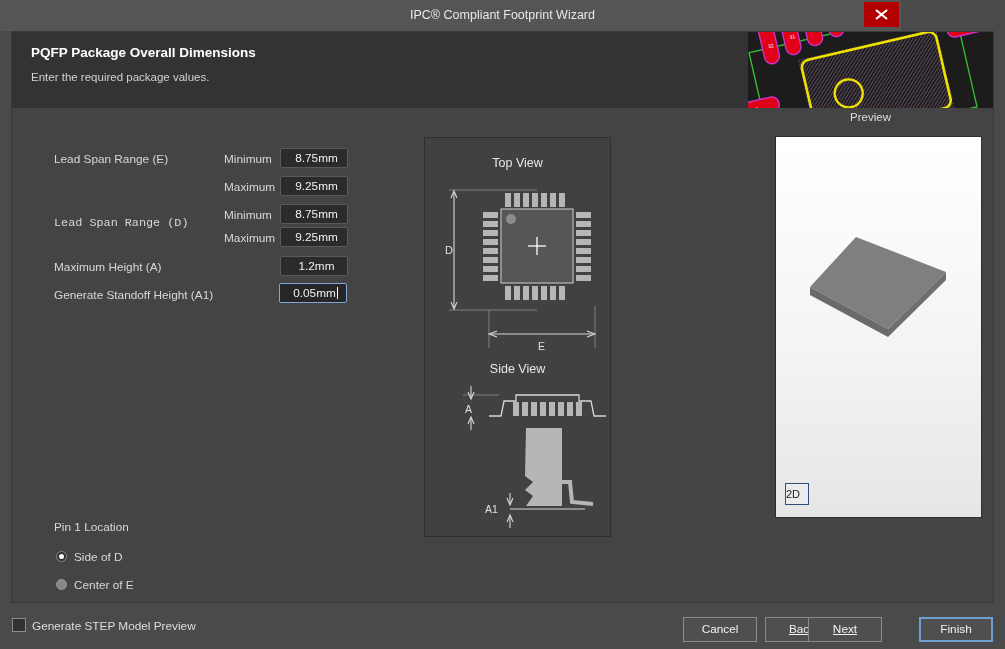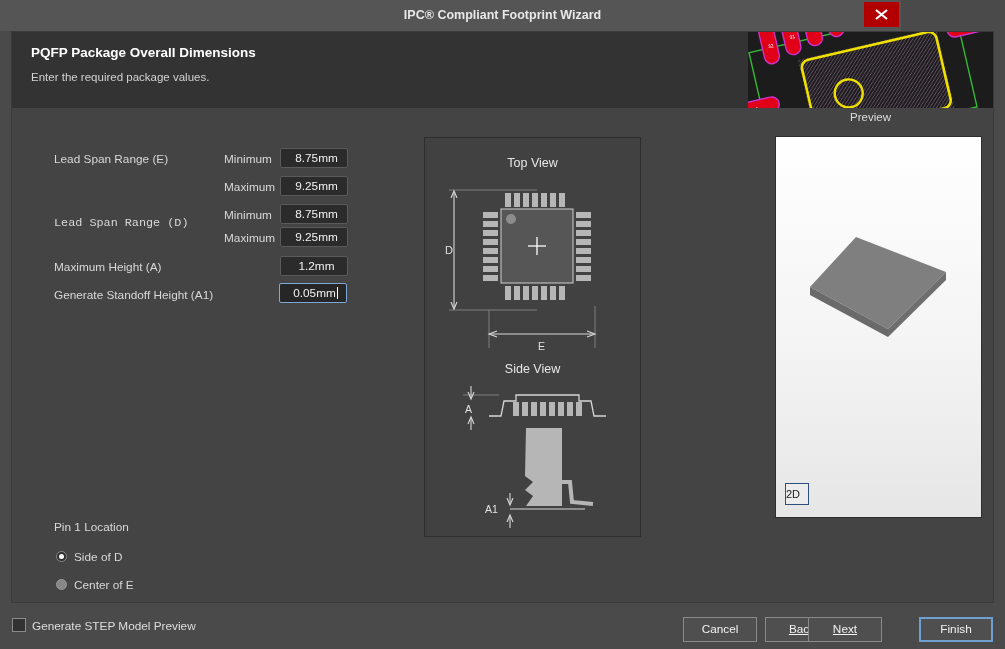--- a/index.html
+++ b/index.html
@@ -13,21 +13,20 @@
   
   #window {
     position: absolute; left: 0; top: 0;
     width: 1005px; height: 649px;
     background: #4a4a4a;
   }
   #titlebar {
     position: absolute; left: 0; top: 0;
     width: 901px; height: 31px;
     background: #555555;
-    font-weight: bold;
   }
   #title-text {
     position: absolute; left: 0; top: 0;
     width: 1005px; height: 31px;
     line-height: 31px; text-align: center;
     color: #e8e8e8; font-size: 12.5px;
   }
   #close-btn {
     position: absolute; right: 2px; top: 2px;
     width: 35px; height: 25px;
@@ -123,21 +122,21 @@
   }
   .radio-dot.off { background: #878787; border-color: #9a9a9a; }
   .radio-label {
     position: absolute; left: 18px; top: 0;
     color: #d8d8d8; font-size: 11.8px; white-space: nowrap;
   }
 
   
   #diagram {
     position: absolute; left: 412px; top: 105px;
-    width: 217px; height: 400px;
+    width: 187px; height: 400px;
     background: #414141;
     border: 1px solid #2e2e2e;
   }
   .dg-title {
     position: absolute; width: 100%; text-align: center;
     color: #e6e6e6; font-size: 12.5px;
   }
 
   
   #preview3d {

